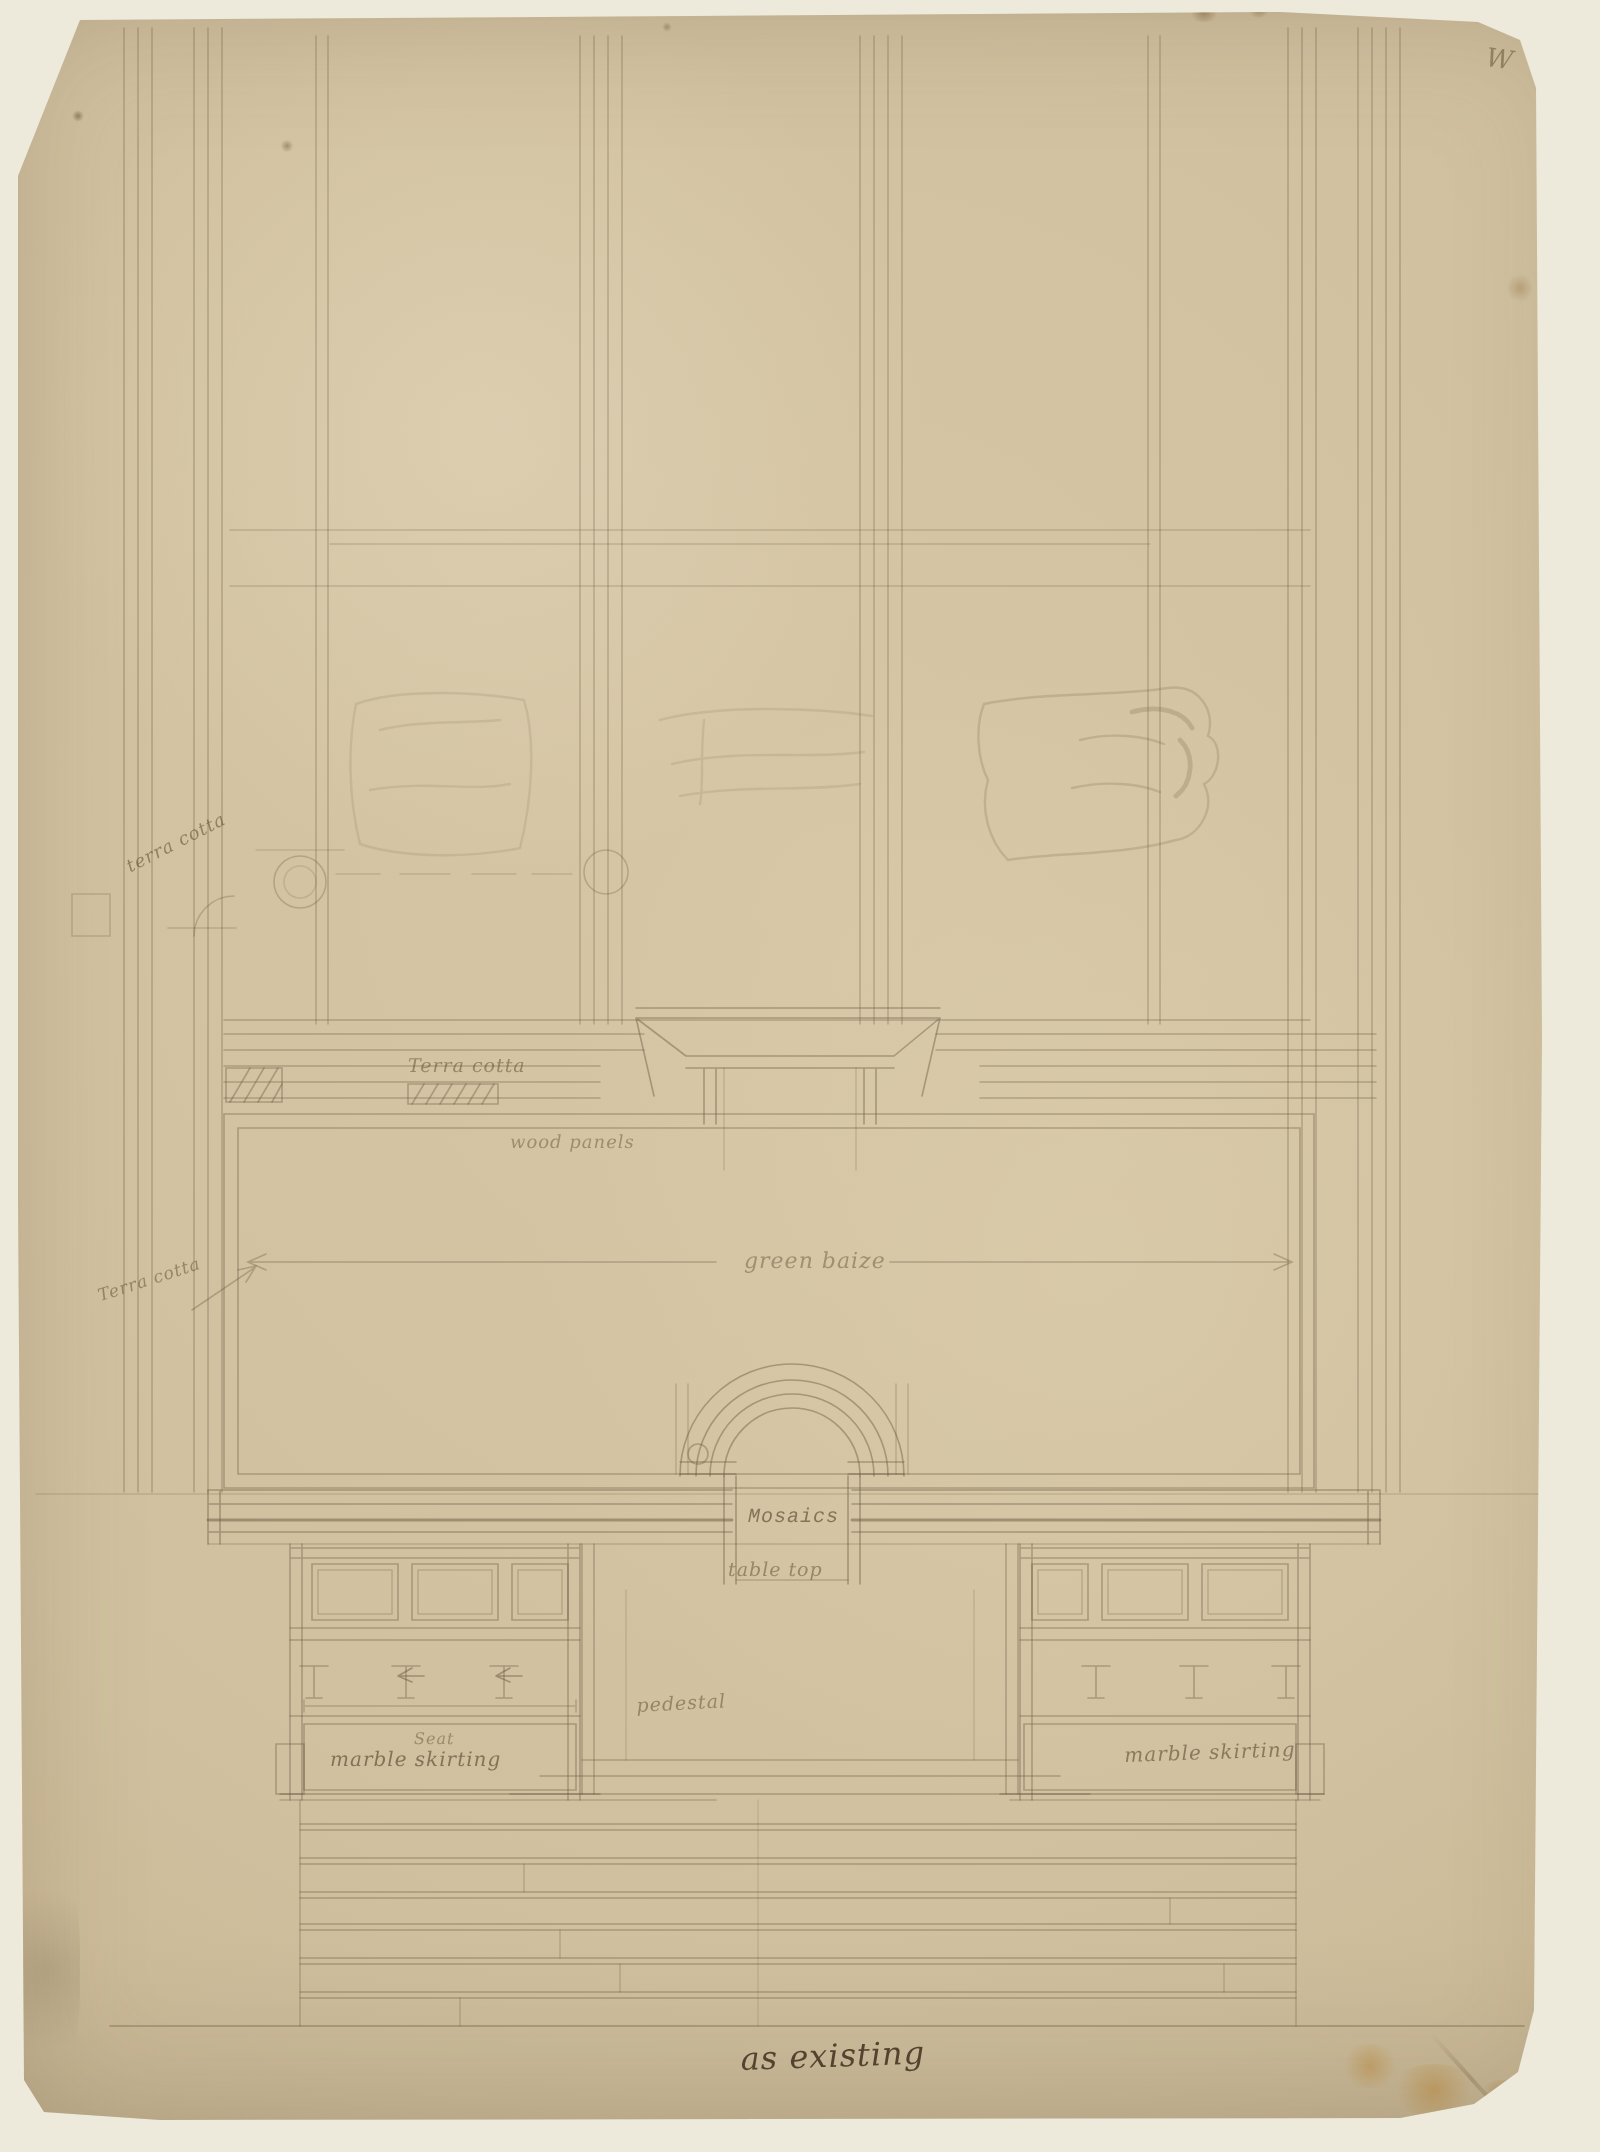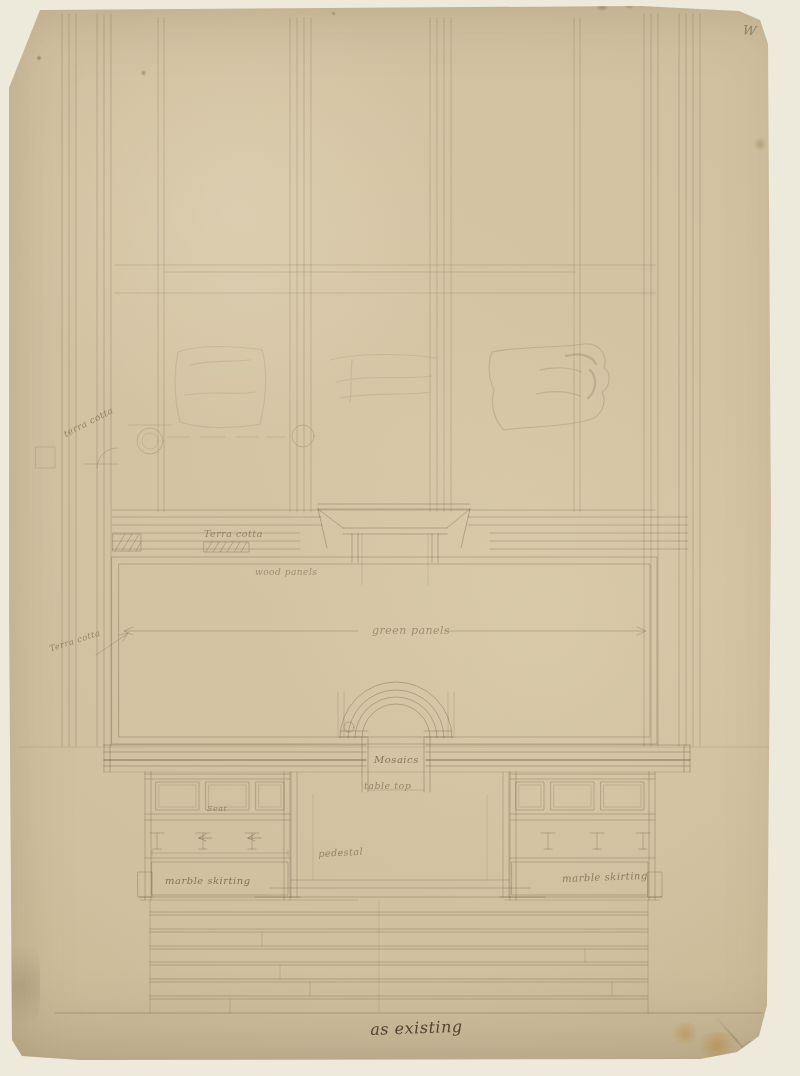--- a/index.html
+++ b/index.html
@@ -178,29 +178,29 @@
         </g>
       </g>
     </svg>
 
     <div class="lbl" style="left:62px;top:430px;font-size:9px;transform:rotate(-27deg);">terra cotta</div>
 
     <div class="lbl" style="left:204px;top:528px;font-size:9.5px;color:rgba(92,72,46,.5);">Terra cotta</div>
 
     <div class="lbl" style="left:255px;top:540px;font-size:9px;color:rgba(92,72,46,.45);margin-top:27px;">wood panels</div>
 
-    <div class="lbl" style="left:372px;top:624px;font-size:11px;color:rgba(105,88,62,.5);">green panels</div>
+    <div class="lbl" style="left:372px;top:624px;font-size:11px;color:rgba(105,88,62,.5);">green baize</div>
 
     <div class="lbl" style="left:48px;top:644px;font-size:8.5px;transform:rotate(-18deg);color:rgba(92,72,46,.5);">Terra cotta</div>
 
-    <div class="lbl" style="left:374px;top:754px;font-size:10px;color:rgba(82,62,40,.6);">Mosaics</div>
+    <div class="lbl" style="left:374px;top:754px;font-size:10px;color:rgba(82,62,40,.6);font-family:Liberation Mono, monospace;">Mosaics</div>
 
     <div class="lbl" style="left:364px;top:780px;font-size:9.5px;color:rgba(92,72,46,.5);">table top</div>
 
-    <div class="lbl" style="left:207px;top:804px;font-size:8px;color:rgba(92,72,46,.45);">Seat</div>
+    <div class="lbl" style="left:207px;top:865px;font-size:8px;color:rgba(92,72,46,.45);">Seat</div>
 
     <div class="lbl" style="left:318px;top:848px;font-size:9.5px;transform:rotate(-3deg);color:rgba(92,72,46,.5);">pedestal</div>
 
     <div class="lbl" style="left:165px;top:875px;font-size:10px;color:rgba(82,62,40,.6);">marble skirting</div>
 
     <div class="lbl" style="left:562px;top:873px;font-size:10px;transform:rotate(-2deg);color:rgba(82,62,40,.55);">marble skirting</div>
 
     <div class="lbl" style="left:370px;top:1020px;font-size:16px;color:rgba(62,47,29,.85);transform:rotate(-2deg);">as existing</div>
 
     <div class="lbl" style="left:744px;top:22px;font-size:13px;transform:rotate(8deg);color:rgba(92,72,46,.5);">W</div>

